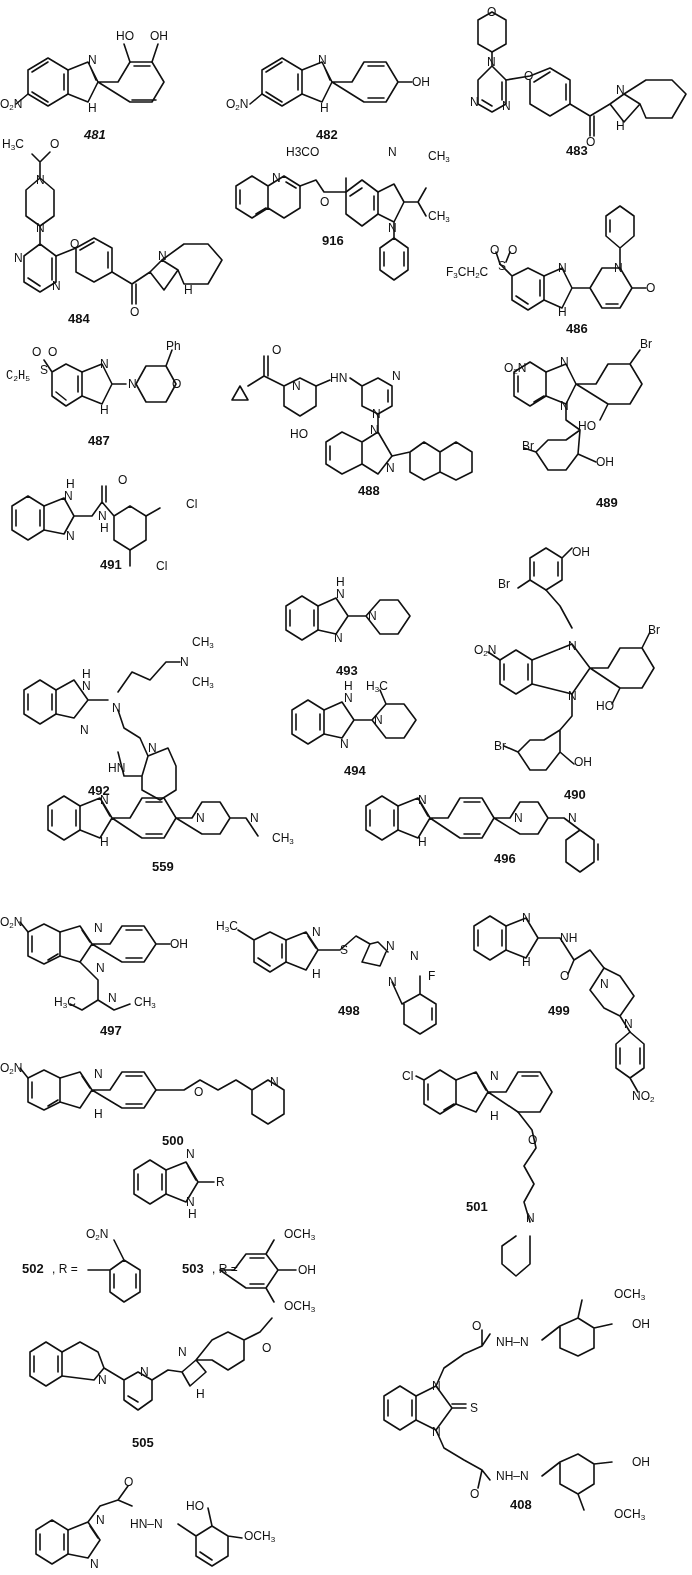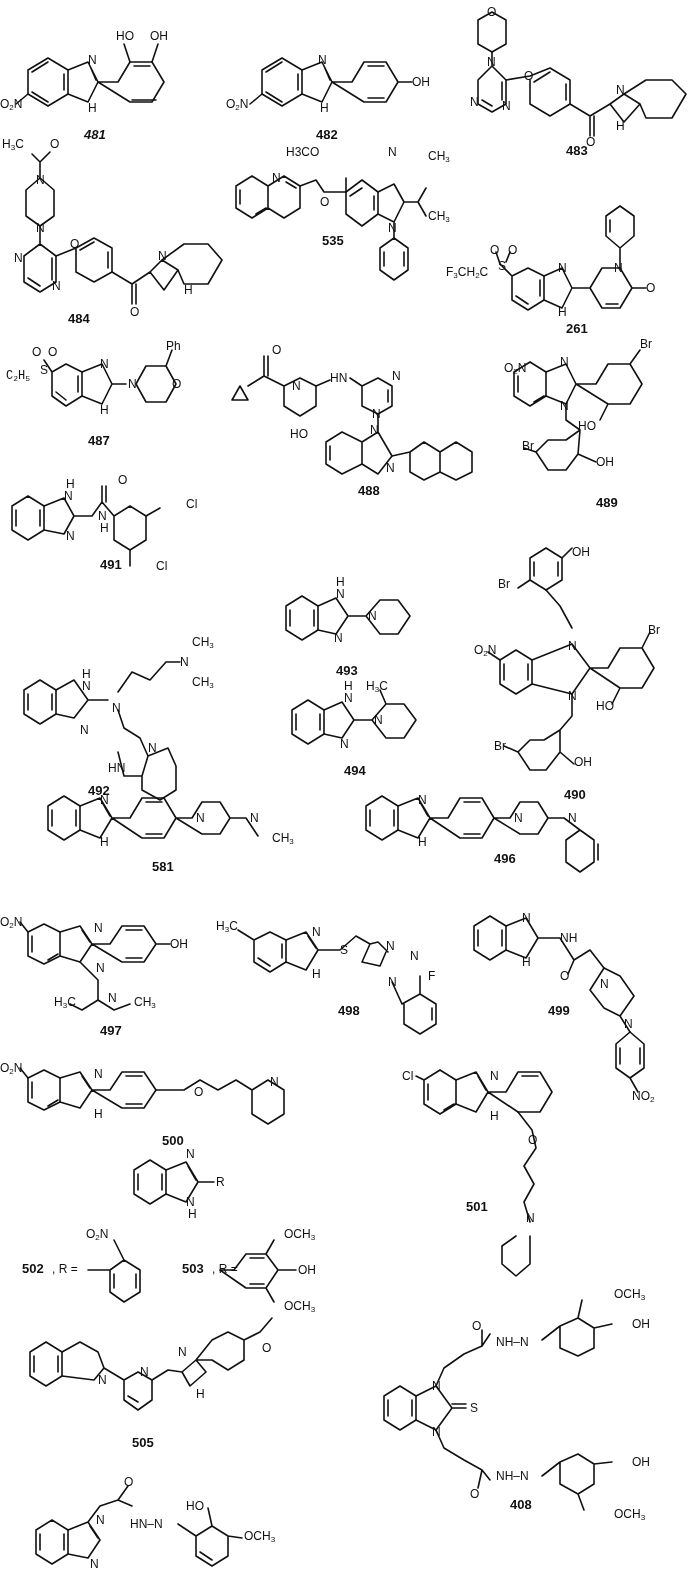--- a/index.html
+++ b/index.html
@@ -220,31 +220,31 @@
 <span class="t" style="left:130px;top:306px;">O</span>
 <span class="lbl" style="left:68px;top:312px;">484</span>
 
 <span class="t" style="left:286px;top:146px;">H3CO</span>
 <span class="t" style="left:388px;top:146px;">N</span>
 <span class="t" style="left:428px;top:150px;">CH<sub>3</sub></span>
 <span class="t" style="left:428px;top:210px;">CH<sub>3</sub></span>
 <span class="t" style="left:388px;top:222px;">N</span>
 <span class="t" style="left:272px;top:172px;">N</span>
 <span class="t" style="left:320px;top:196px;">O</span>
-<span class="lbl" style="left:322px;top:234px;">535</span>
+<span class="lbl" style="left:322px;top:234px;">916</span>
 
 <span class="t" style="left:490px;top:244px;">O</span>
 <span class="t" style="left:508px;top:244px;">O</span>
 <span class="t" style="left:498px;top:260px;">S</span>
 <span class="t" style="left:446px;top:266px;">F<sub>3</sub>CH<sub>2</sub>C</span>
 <span class="t" style="left:558px;top:262px;">N</span>
 <span class="t" style="left:558px;top:306px;">H</span>
 <span class="t" style="left:614px;top:262px;">N</span>
 <span class="t" style="left:646px;top:282px;">O</span>
-<span class="lbl" style="left:566px;top:322px;">261</span>
+<span class="lbl" style="left:566px;top:322px;">486</span>
 
 <span class="t" style="left:32px;top:346px;">O</span>
 <span class="t" style="left:48px;top:346px;">O</span>
 <span class="t" style="left:40px;top:364px;">S</span>
 <span class="t" style="left:6px;top:370px;font-family:Liberation Mono, monospace;">C<sub>2</sub>H<sub>5</sub></span>
 <span class="t" style="left:100px;top:358px;">N</span>
 <span class="t" style="left:100px;top:404px;">H</span>
 <span class="t" style="left:128px;top:378px;">N</span>
 <span class="t" style="left:172px;top:378px;">O</span>
 <span class="t" style="left:166px;top:340px;">Ph</span>
@@ -312,21 +312,21 @@
 <span class="t" style="left:596px;top:700px;">HO</span>
 <span class="t" style="left:494px;top:740px;">Br</span>
 <span class="t" style="left:574px;top:756px;">OH</span>
 <span class="lbl" style="left:564px;top:788px;">490</span>
 
 <span class="t" style="left:100px;top:794px;">N</span>
 <span class="t" style="left:100px;top:836px;">H</span>
 <span class="t" style="left:196px;top:812px;">N</span>
 <span class="t" style="left:250px;top:812px;">N</span>
 <span class="t" style="left:272px;top:832px;">CH<sub>3</sub></span>
-<span class="lbl" style="left:152px;top:860px;">581</span>
+<span class="lbl" style="left:152px;top:860px;">559</span>
 
 <span class="t" style="left:418px;top:794px;">N</span>
 <span class="t" style="left:418px;top:836px;">H</span>
 <span class="t" style="left:514px;top:812px;">N</span>
 <span class="t" style="left:568px;top:812px;">N</span>
 <span class="lbl" style="left:494px;top:852px;">496</span>
 
 <span class="t" style="left:0px;top:916px;">O<sub>2</sub>N</span>
 <span class="t" style="left:94px;top:922px;">N</span>
 <span class="t" style="left:96px;top:962px;">N</span>

